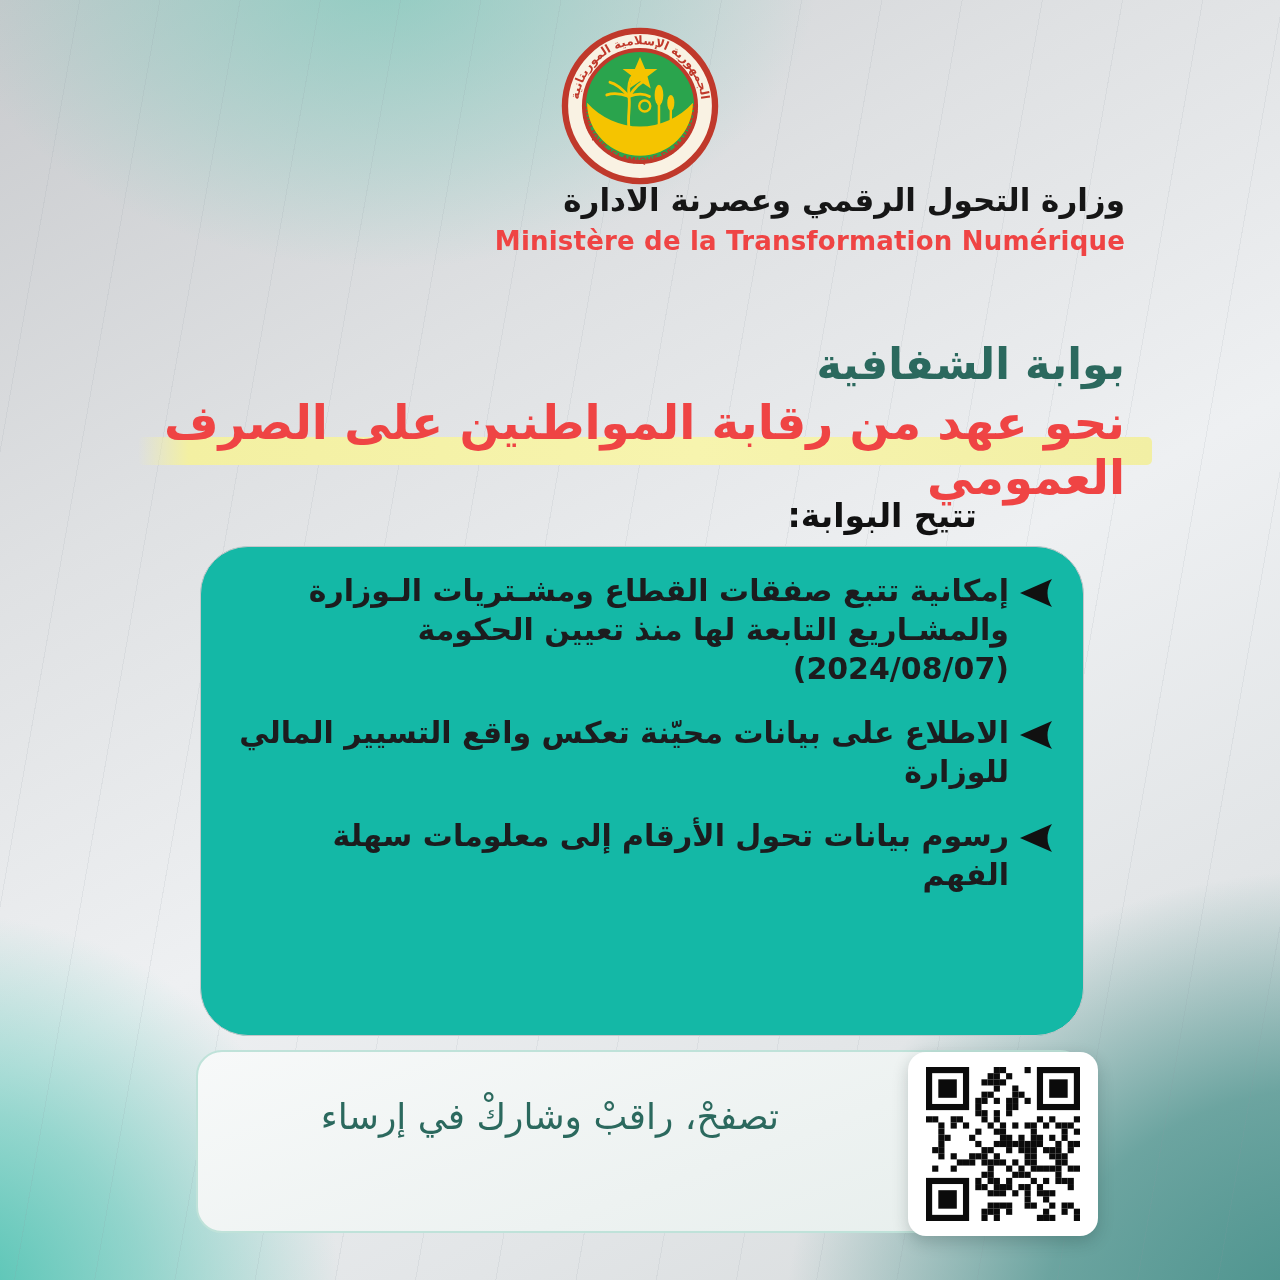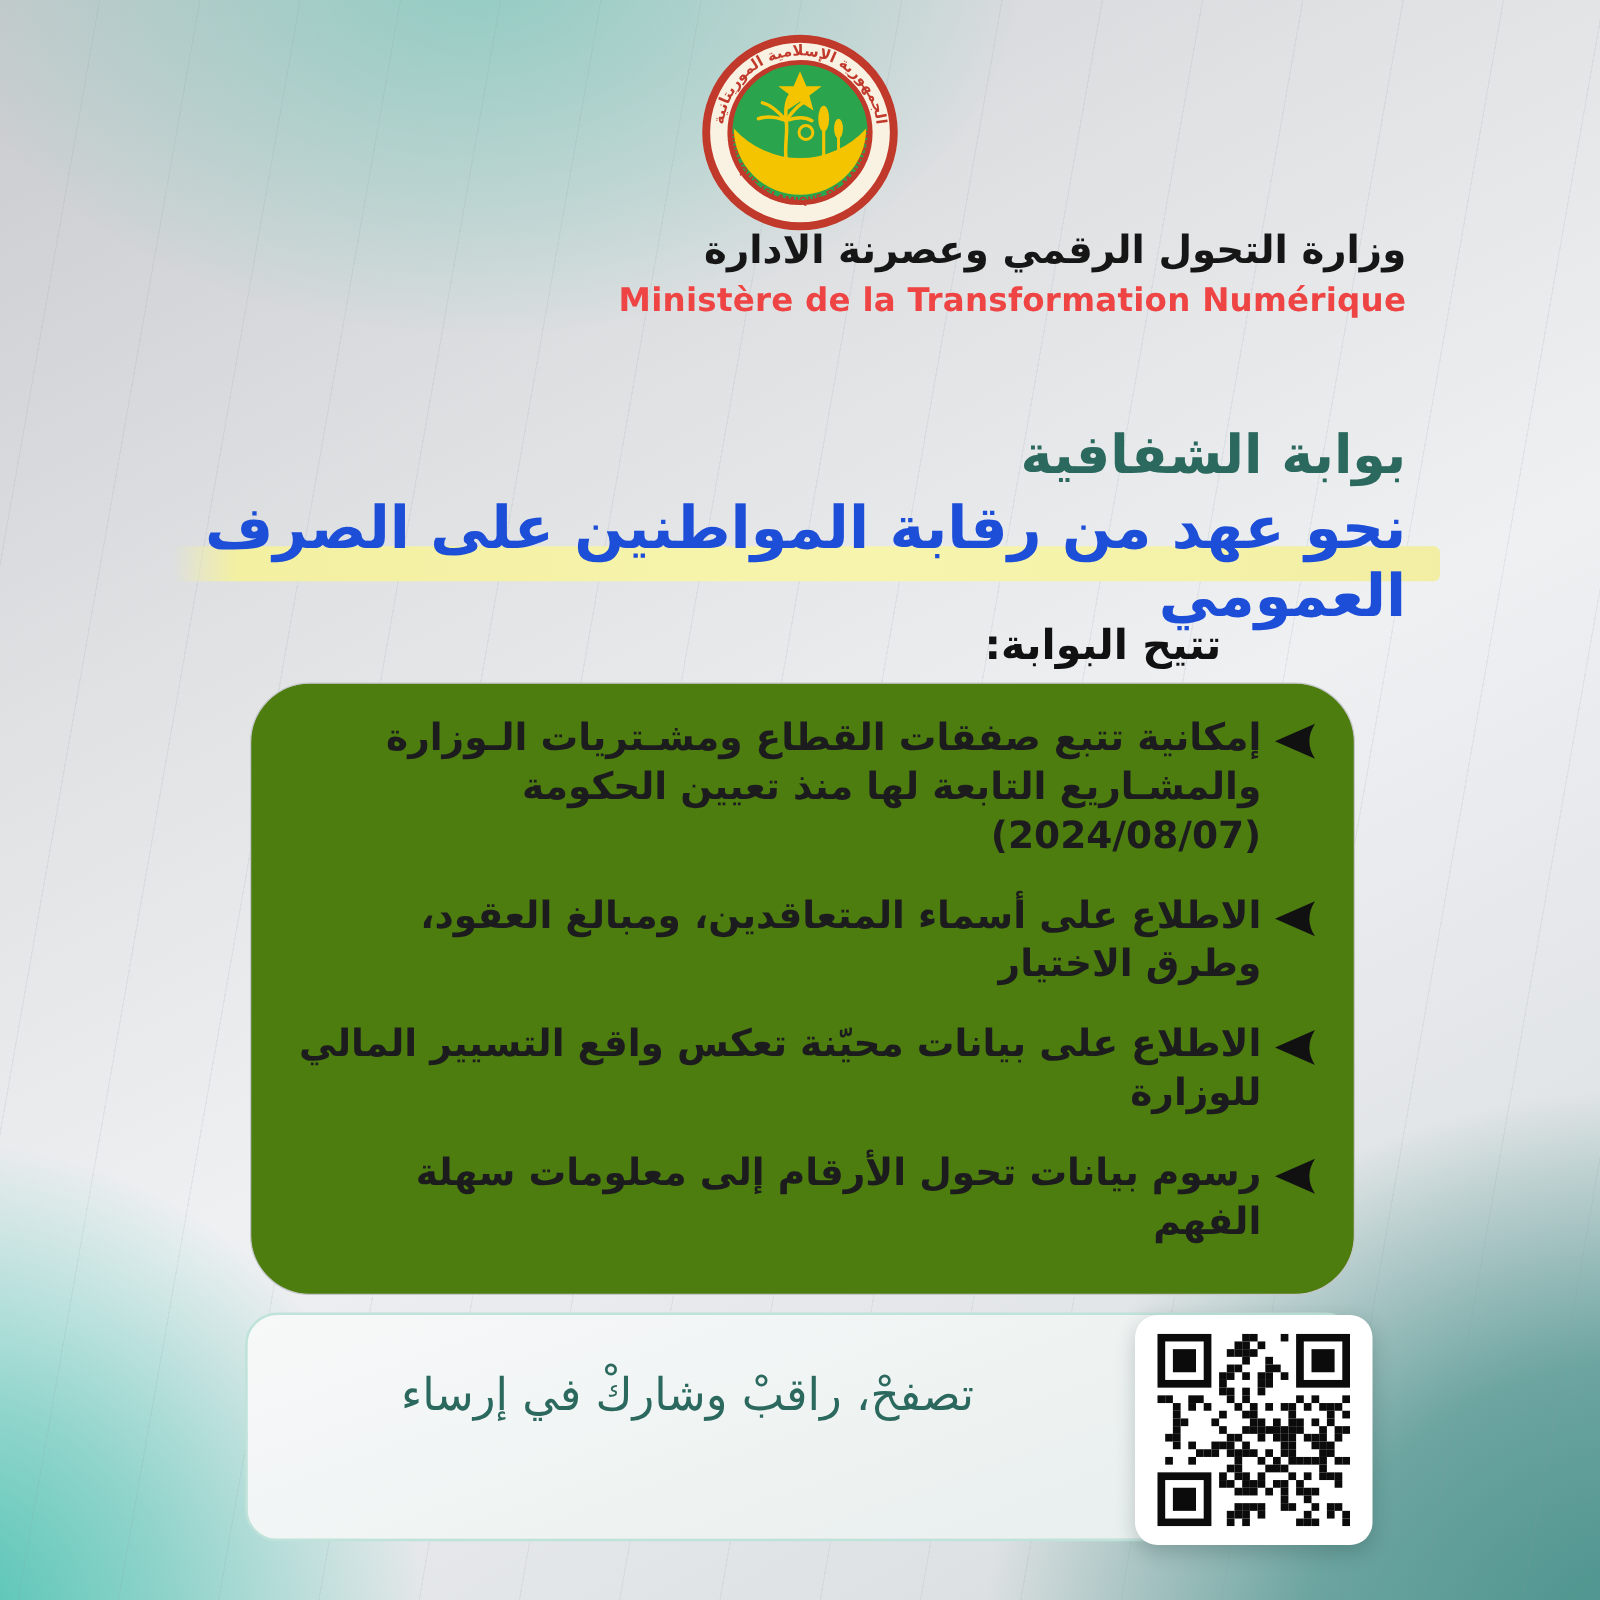--- a/index.html
+++ b/index.html
@@ -16,29 +16,29 @@
   .abs{position:absolute;}
   .center{left:17px;width:1108px;text-align:right;}
 
   
   .seal{left:561px;top:27px;width:158px;height:158px;}
   .ministry-ar{top:182px;font-size:31px;font-weight:bold;color:#161616;direction:rtl;}
   .ministry-fr{top:227px;font-size:26px;font-weight:bold;color:#ef4444;line-height:29px;letter-spacing:0.2px;}
 
   
   .hero-title{top:339px;font-size:43px;font-weight:bold;color:#2b695e;direction:rtl;}
-  .hero-sub{top:395px;font-size:47px;font-weight:bold;color:#1d4ed8;direction:rtl;z-index:2;}
+  .hero-sub{top:395px;font-size:47px;font-weight:bold;color:#ef4444;direction:rtl;z-index:2;}
   .hero-highlight{left:138px;top:437px;width:1014px;height:28px;border-radius:5px;z-index:1;
     background:linear-gradient(90deg, rgba(243,240,162,0) 0%, #f3f0a2 5%, #f7f4ae 55%, #f2efa4 100%);}
   .lead{top:496px;right:303px;font-size:33px;font-weight:bold;color:#111;direction:rtl;}
 
   
   .features-box{
     left:200px;top:546px;width:884px;height:490px;box-sizing:border-box;
-    background:#4d7c0f;border:1px solid #c4c6c9;border-radius:48px;
+    background:#14b8a6;border:1px solid #c4c6c9;border-radius:48px;
     padding:24px 30px 16px 38px;
     display:flex;flex-direction:column;gap:25px;direction:rtl;
   }
   .feature{display:flex;direction:rtl;align-items:flex-start;gap:10px;}
   .feature .marker{flex:0 0 34px;margin-top:7px;}
   .feature p{margin:0;font-size:30px;font-weight:bold;color:#1c1c1e;line-height:39px;text-align:right;}
 
   
   .footer-box{
     left:196px;top:1050px;width:890px;height:183px;box-sizing:border-box;
@@ -102,26 +102,20 @@
 <div class="abs hero-highlight"></div>
 <div class="abs center hero-sub">نحو عهد من رقابة المواطنين على الصرف العمومي</div>
 <div class="abs lead">تتيح البوابة:</div>
 
 <div class="abs features-box">
   <div class="feature">
     <svg class="marker" width="34" height="30" viewBox="0 0 34 30">
         <path d="M1,15 L33,1 Q24,15 33,29 Z" fill="#111"></path>
       </svg>
     <p>إمكانية تتبع صفقات القطاع ومشـتريات الـوزارة والمشـاريع التابعة لها منذ تعيين الحكومة (2024/08/07)</p>
-  </div>
-  <div class="feature">
-    <svg class="marker" width="34" height="30" viewBox="0 0 34 30">
-        <path d="M1,15 L33,1 Q24,15 33,29 Z" fill="#111"></path>
-      </svg>
-    <p>الاطلاع على أسماء المتعاقدين، ومبالغ العقود، وطرق الاختيار</p>
   </div>
   <div class="feature">
     <svg class="marker" width="34" height="30" viewBox="0 0 34 30">
         <path d="M1,15 L33,1 Q24,15 33,29 Z" fill="#111"></path>
       </svg>
     <p>الاطلاع على بيانات محيّنة تعكس واقع التسيير المالي للوزارة</p>
   </div>
   <div class="feature">
     <svg class="marker" width="34" height="30" viewBox="0 0 34 30">
         <path d="M1,15 L33,1 Q24,15 33,29 Z" fill="#111"></path>

